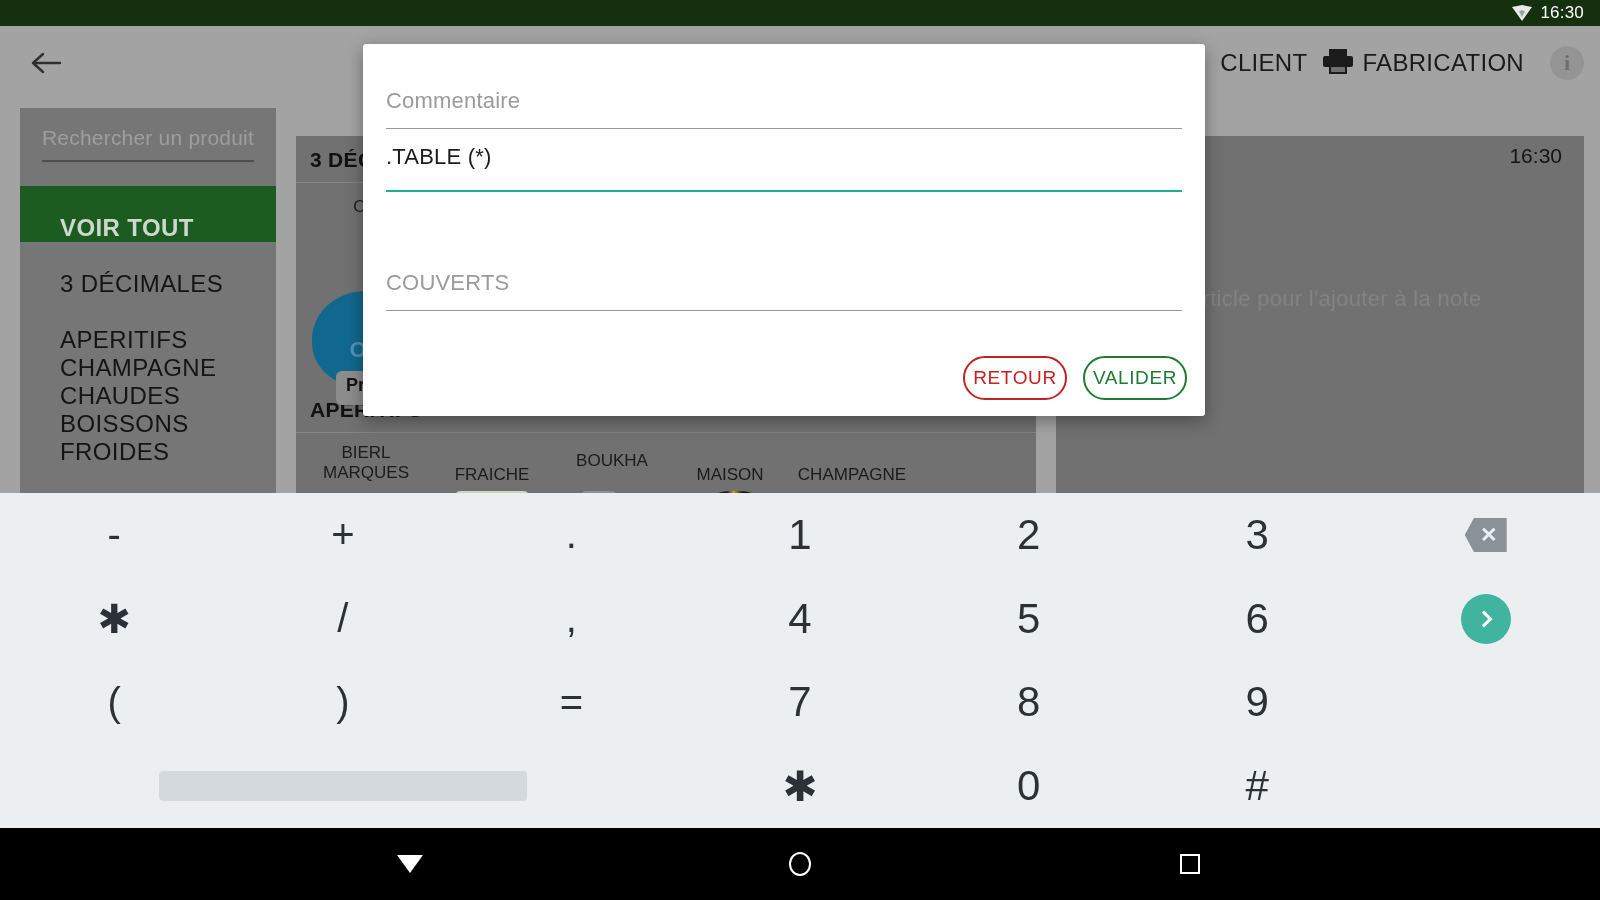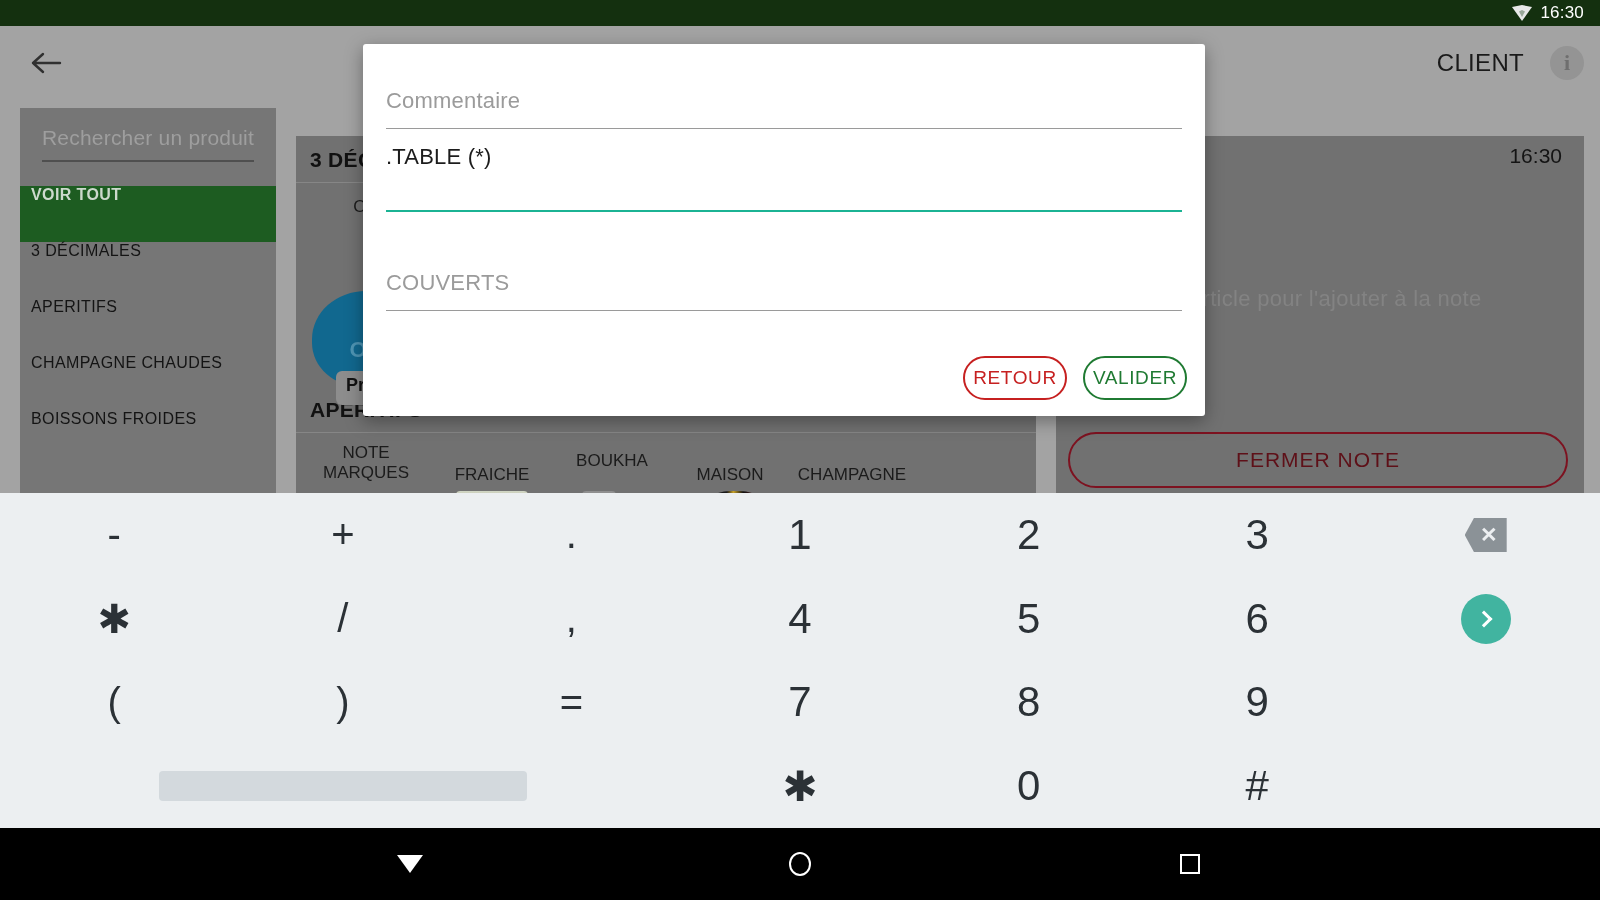--- a/index.html
+++ b/index.html
@@ -52,22 +52,22 @@
     position: absolute; left: 20px; top: 82px; width: 256px; height: 390px;
     background: #767676;
   }
   .searchBox { padding: 18px 22px 16px 22px; }
   .searchBox .inp {
     font-size: 21px; color: #9e9e9e; padding-bottom: 10px;
     border-bottom: 2px solid #4f4f4f; letter-spacing: .2px;
   }
   .catList { margin-top: 8px; }
   .catItem {
-    height: 56px; display: flex; align-items: flex-start; padding-left: 11px;
-    font-size: 16px; color: #141414; letter-spacing: .4px;
+    height: 56px; display: flex; align-items: flex-end; padding-left: 40px;
+    font-size: 24px; color: #141414; letter-spacing: .4px;
   }
   .catItem.active { background: #1d5c21; color: #cdd9cd; font-weight: bold; }
 
   
   .centerPanel {
     position: absolute; left: 296px; top: 110px; width: 740px; height: 362px;
     background: #717171;
   }
   .sectionTitle {
     font-size: 21px; font-weight: bold; color: #111; padding: 12px 0 10px 14px;
@@ -117,21 +117,21 @@
     z-index: 20;
   }
   .field { position: absolute; left: 23px; width: 796px; }
   .field .flabel { font-size: 22px; letter-spacing: .2px; }
   .field .underline { height: 1px; background: #9a9a9a; }
   .field.focused .underline { height: 2px; background: #1bb394; }
 
   .f-comment { top: 44px; }
   .f-comment .flabel { color: #9b9b9b; padding-bottom: 14px; }
   .f-table { top: 100px; }
-  .f-table .flabel { color: #1c1c1c; padding-bottom: 40px; }
+  .f-table .flabel { color: #1c1c1c; padding-bottom: 20px; }
   .f-couverts { top: 226px; }
   .f-couverts .flabel { color: #9b9b9b; padding-bottom: 14px; }
 
   .dlgActions {
     position: absolute; right: 18px; bottom: 16px; display: flex; gap: 16px;
   }
   .pillBtn {
     height: 44px; min-width: 104px; border-radius: 22px; background: #fff;
     display: flex; align-items: center; justify-content: center;
     font-size: 19px; letter-spacing: .6px;
@@ -217,20 +217,31 @@
 
       <div class="tabChips">
         <div class="chip a"></div>
         <div class="chip b"></div>
       </div>
 
       <div class="appbar-right">
         <div class="item">
           <span class="lbl">CLIENT</span>
         </div>
+        <div class="item">
+          <span>
+            <svg width="34" height="28" viewBox="0 0 34 28">
+              <rect x="8" y="2" width="18" height="7" fill="#1b1b1b"></rect>
+              <rect x="2" y="9" width="30" height="11" rx="2" fill="#1b1b1b"></rect>
+              <rect x="8" y="18" width="18" height="9" fill="#1b1b1b"></rect>
+              <rect x="10" y="20" width="14" height="5" fill="#6f6f6f"></rect>
+            </svg>
+          </span>
+          <span class="lbl">FABRICATION</span>
+        </div>
         <div class="infoCircle">i</div>
       </div>
     </div>
 
     <div class="leftPanel">
       <div class="searchBox">
         <div class="inp">Rechercher un produit</div>
       </div>
       <div class="catList">
         <div class="catItem active">
@@ -258,21 +269,21 @@
           <div class="nm">ON</div>
         </div>
         <div class="blueBlob">
           <div class="t">ON</div>
         </div>
         <div class="priPill">Pri</div>
       </div>
       <div class="sectionTitle" style="margin-top:58px;">APERITIFS</div>
       <div class="prodRow">
         <div class="prodCell" style="left:0px; top:10px;">
-          <div class="nm">NOTE</div>
+          <div class="nm">BIERL</div>
           <div class="nm">MARQUES</div>
         </div>
         <div class="prodCell" style="left:126px; top:32px;">
           <div class="nm">FRAICHE</div>
           <div class="thumb" style="left:34px; top:26px; background:linear-gradient(180deg,#cfd6c4,#b2653e);"></div>
         </div>
         <div class="prodCell" style="left:246px; top:18px;">
           <div class="nm">BOUKHA</div>
           <div class="thumb" style="left:40px; top:40px; width:34px; height:34px; background:#8f8f8f; border-radius:4px;"></div>
         </div>
@@ -286,21 +297,20 @@
 
       </div>
     </div>
 
     <div class="rightPanel">
       <div class="rpHeader">
         <span>8</span>
         <span>16:30</span>
       </div>
       <div class="rpHint">un article pour l'ajouter à la note</div>
-      <div class="fermerNote">FERMER NOTE</div>
     </div>
 
     <div class="scrim"></div>
   </div>
 
   <div class="dialog">
 
     <div class="field f-comment">
       <div class="flabel">Commentaire</div>
       <div class="underline"></div>

